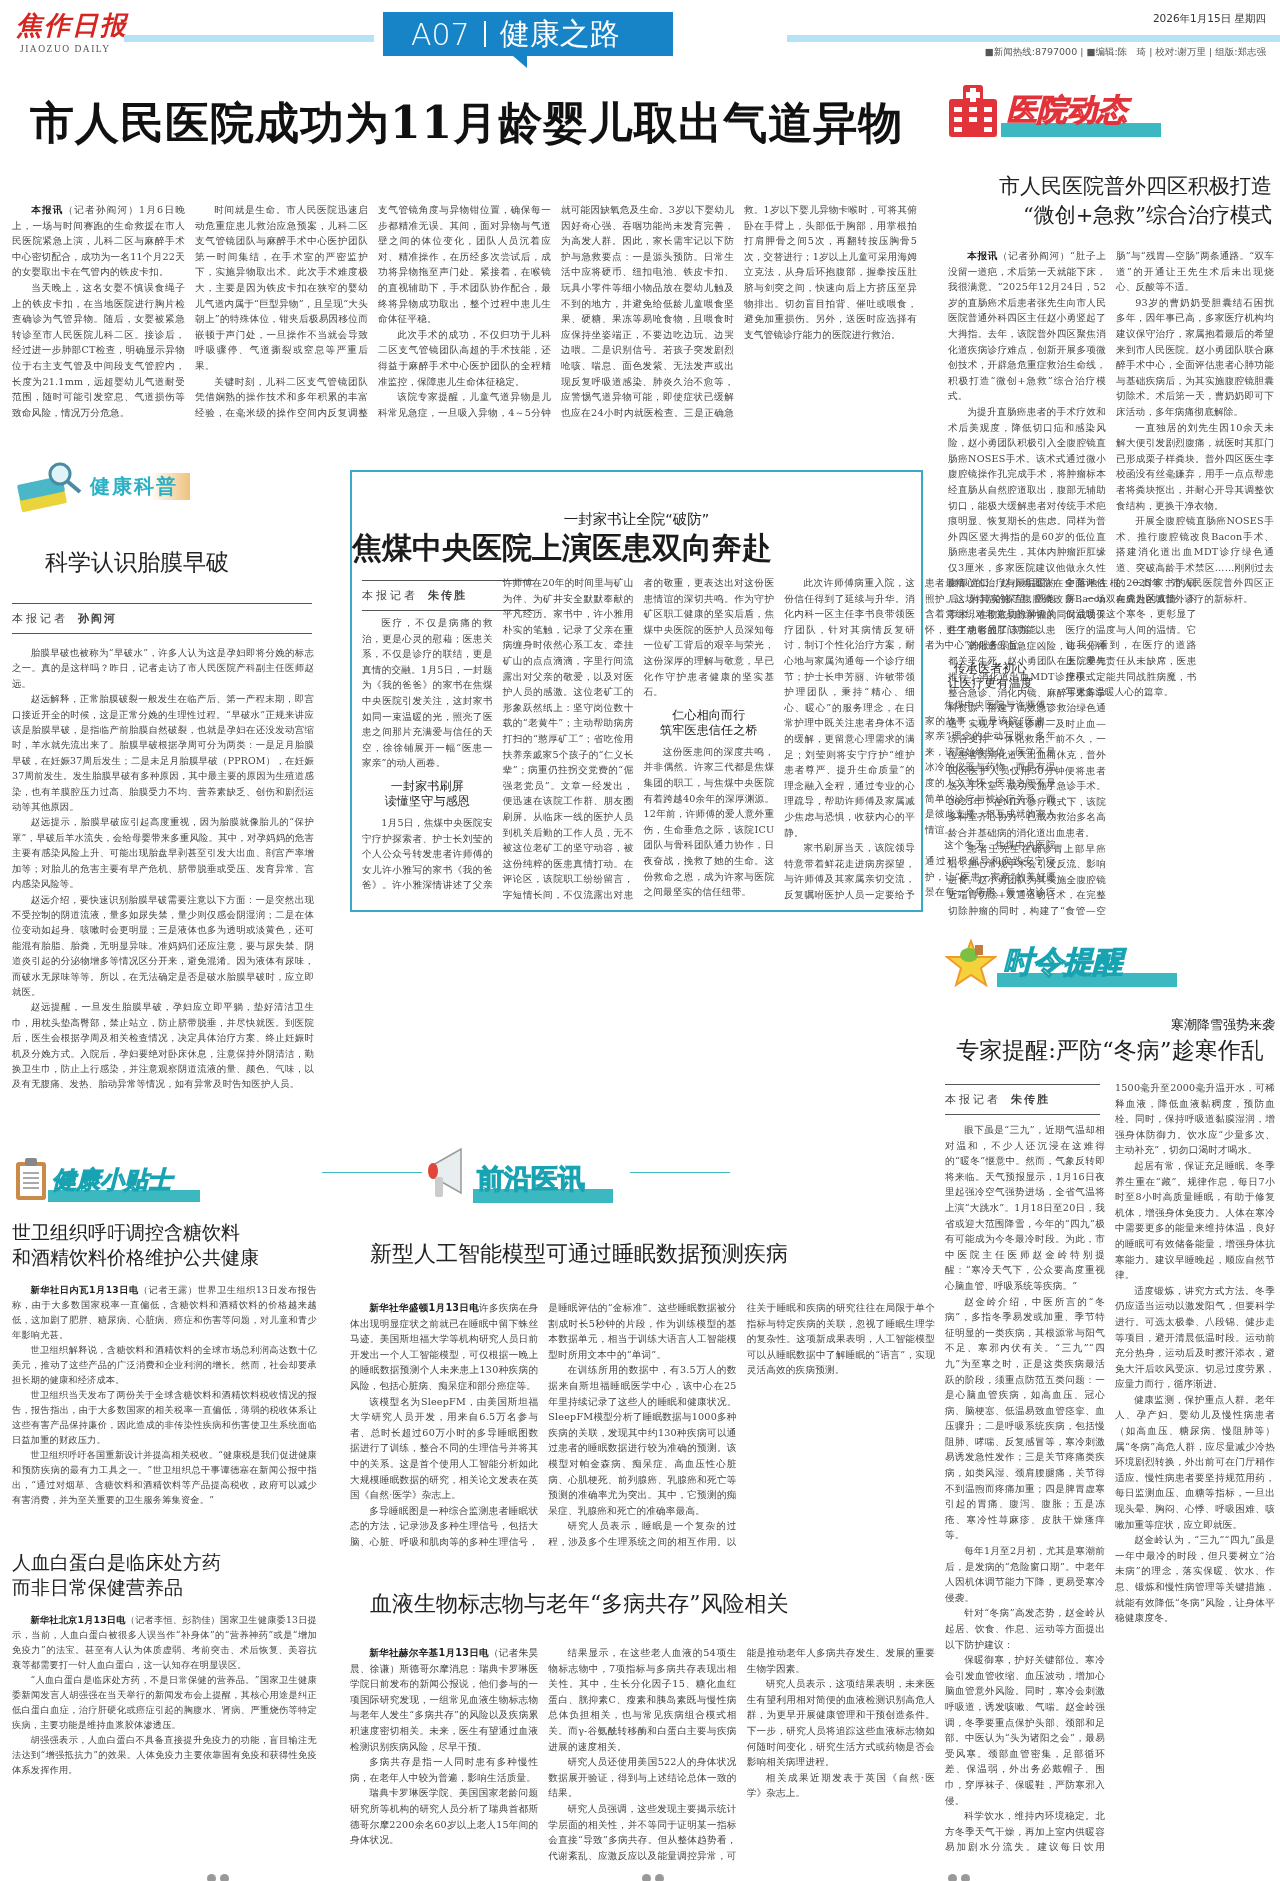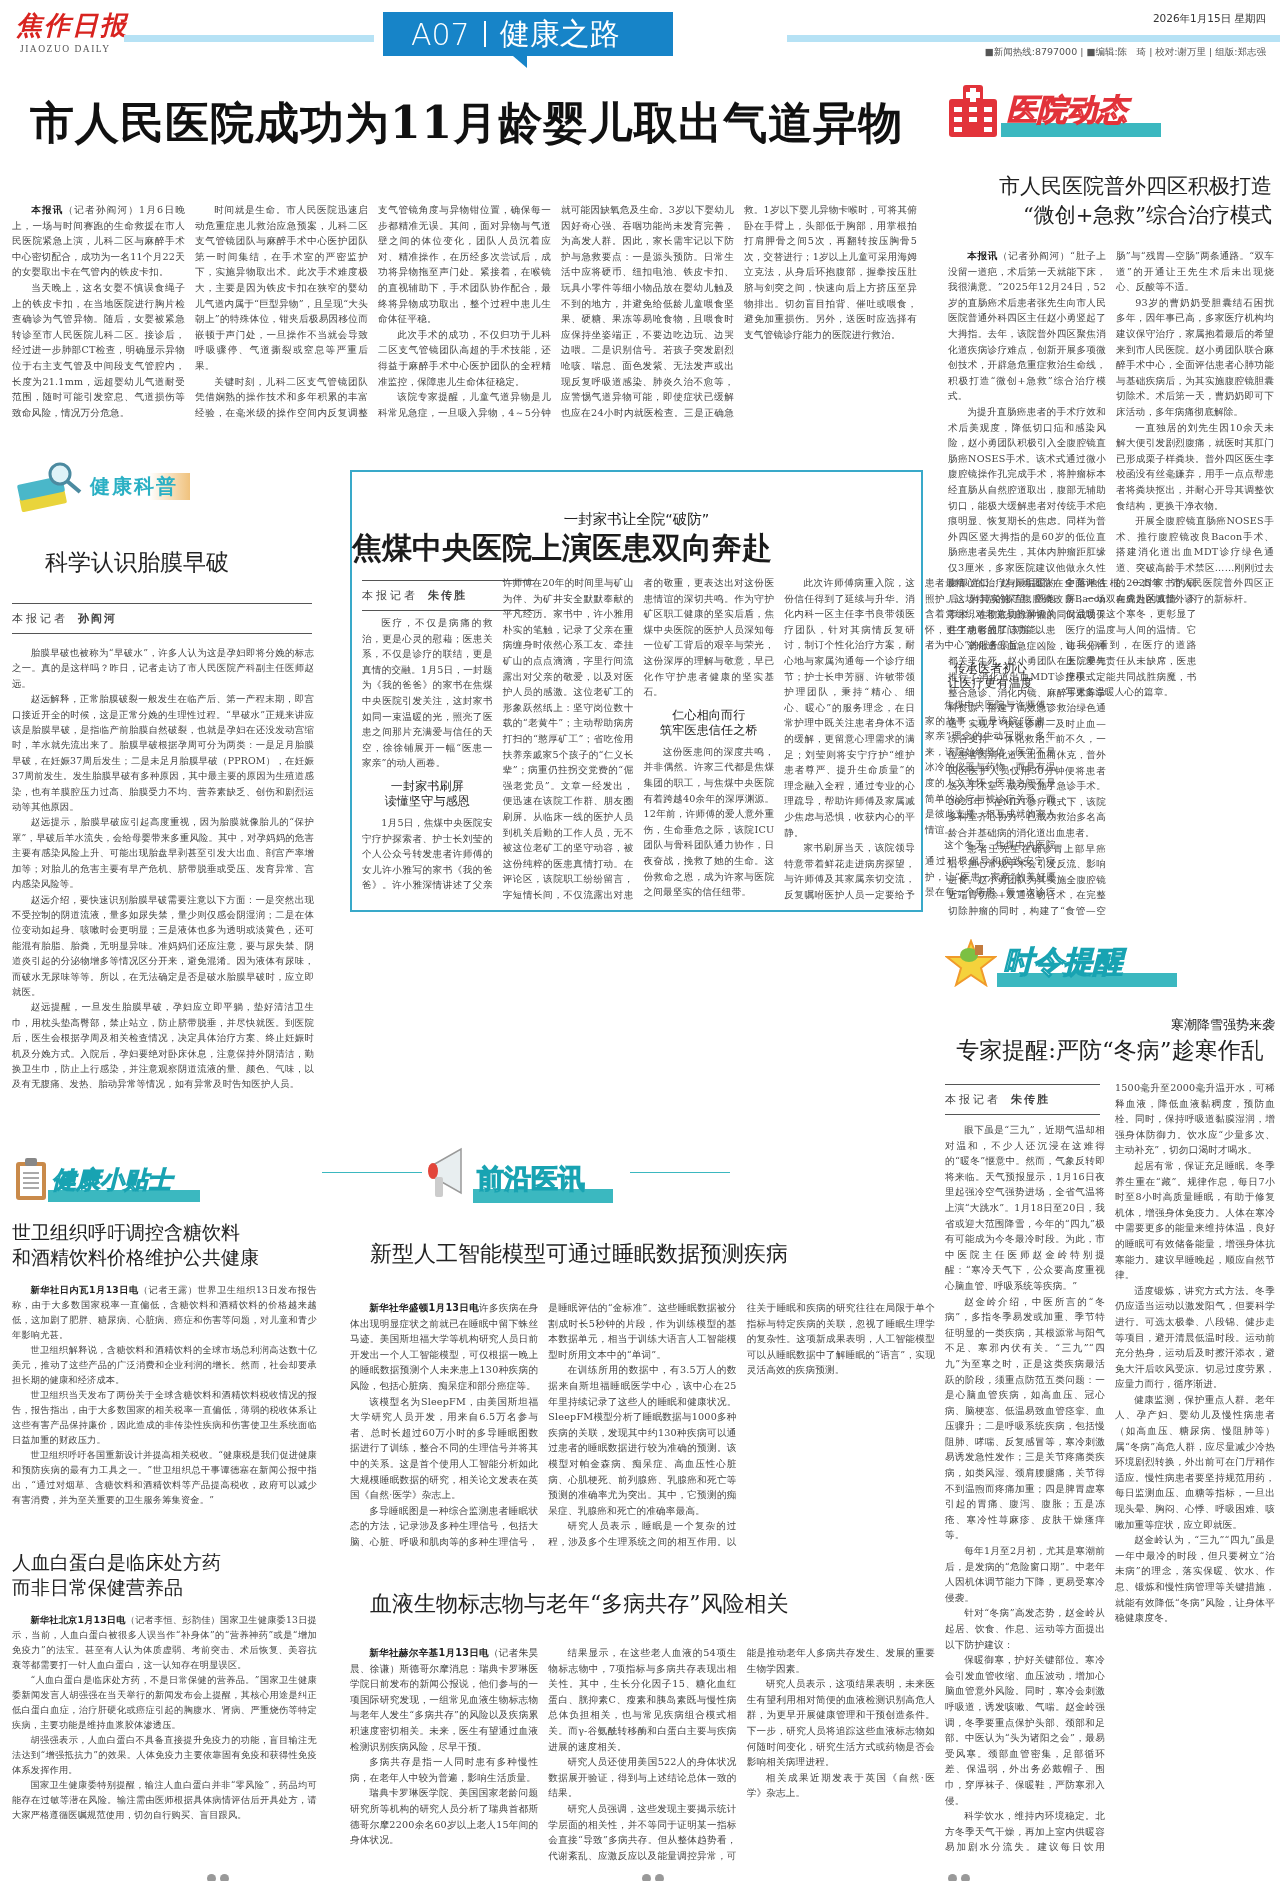--- a/index.html
+++ b/index.html
@@ -218,21 +218,20 @@
 
 <div class="abs hd2" style="left:12px;top:1550px;width:310px;font-size:19px;line-height:25px;">
   <div>人血白蛋白是临床处方药</div>
   <div>而非日常保健营养品</div>
 </div>
 
 <div class="abs body-text" style="left:12px;top:1612px;width:305px;font-size:9.2px;line-height:15px;">
   <p><span class="lead">新华社北京1月13日电</span><span>（记者李恒、彭韵佳）</span><span>国家卫生健康委13日提示，当前，人血白蛋白被很多人误当作“补身体”的“营养神药”或是“增加免疫力”的法宝。甚至有人认为体质虚弱、考前突击、术后恢复、美容抗衰等都需要打一针人血白蛋白，这一认知存在明显误区。</span></p>
   <p>“人血白蛋白是临床处方药，不是日常保健的营养品。”国家卫生健康委新闻发言人胡强强在当天举行的新闻发布会上提醒，其核心用途是纠正低白蛋白血症，治疗肝硬化或癌症引起的胸腹水、肾病、严重烧伤等特定疾病，主要功能是维持血浆胶体渗透压。</p>
   <p>胡强强表示，人血白蛋白不具备直接提升免疫力的功能，盲目输注无法达到“增强抵抗力”的效果。人体免疫力主要依靠固有免疫和获得性免疫体系发挥作用。</p>
-  <p>国家卫生健康委特别提醒，输注人血白蛋白并非“零风险”，药品均可能存在过敏等潜在风险。输注需由医师根据具体病情评估后开具处方，请大家严格遵循医嘱规范使用，切勿自行购买、盲目跟风。</p>
 </div>
 
 <div class="abs" style="left:322px;top:1172px;width:100px;height:1px;background:#3bb8c0;"></div>
 <div class="abs badge" style="left:425px;top:1143px;width:200px;height:60px;">
   <svg width="48" height="60" viewBox="0 0 48 60">
     <polygon points="8,22 36,6 36,50 8,34" fill="#e8eef0" stroke="#999" stroke-width="1.5"></polygon>
     <ellipse cx="8" cy="28" rx="5" ry="8" fill="#e2453a"></ellipse>
     <rect x="10" y="34" width="8" height="20" rx="2" fill="#ccc"></rect>
   </svg>
   <div style="position:relative;height:52px;width:140px;">

